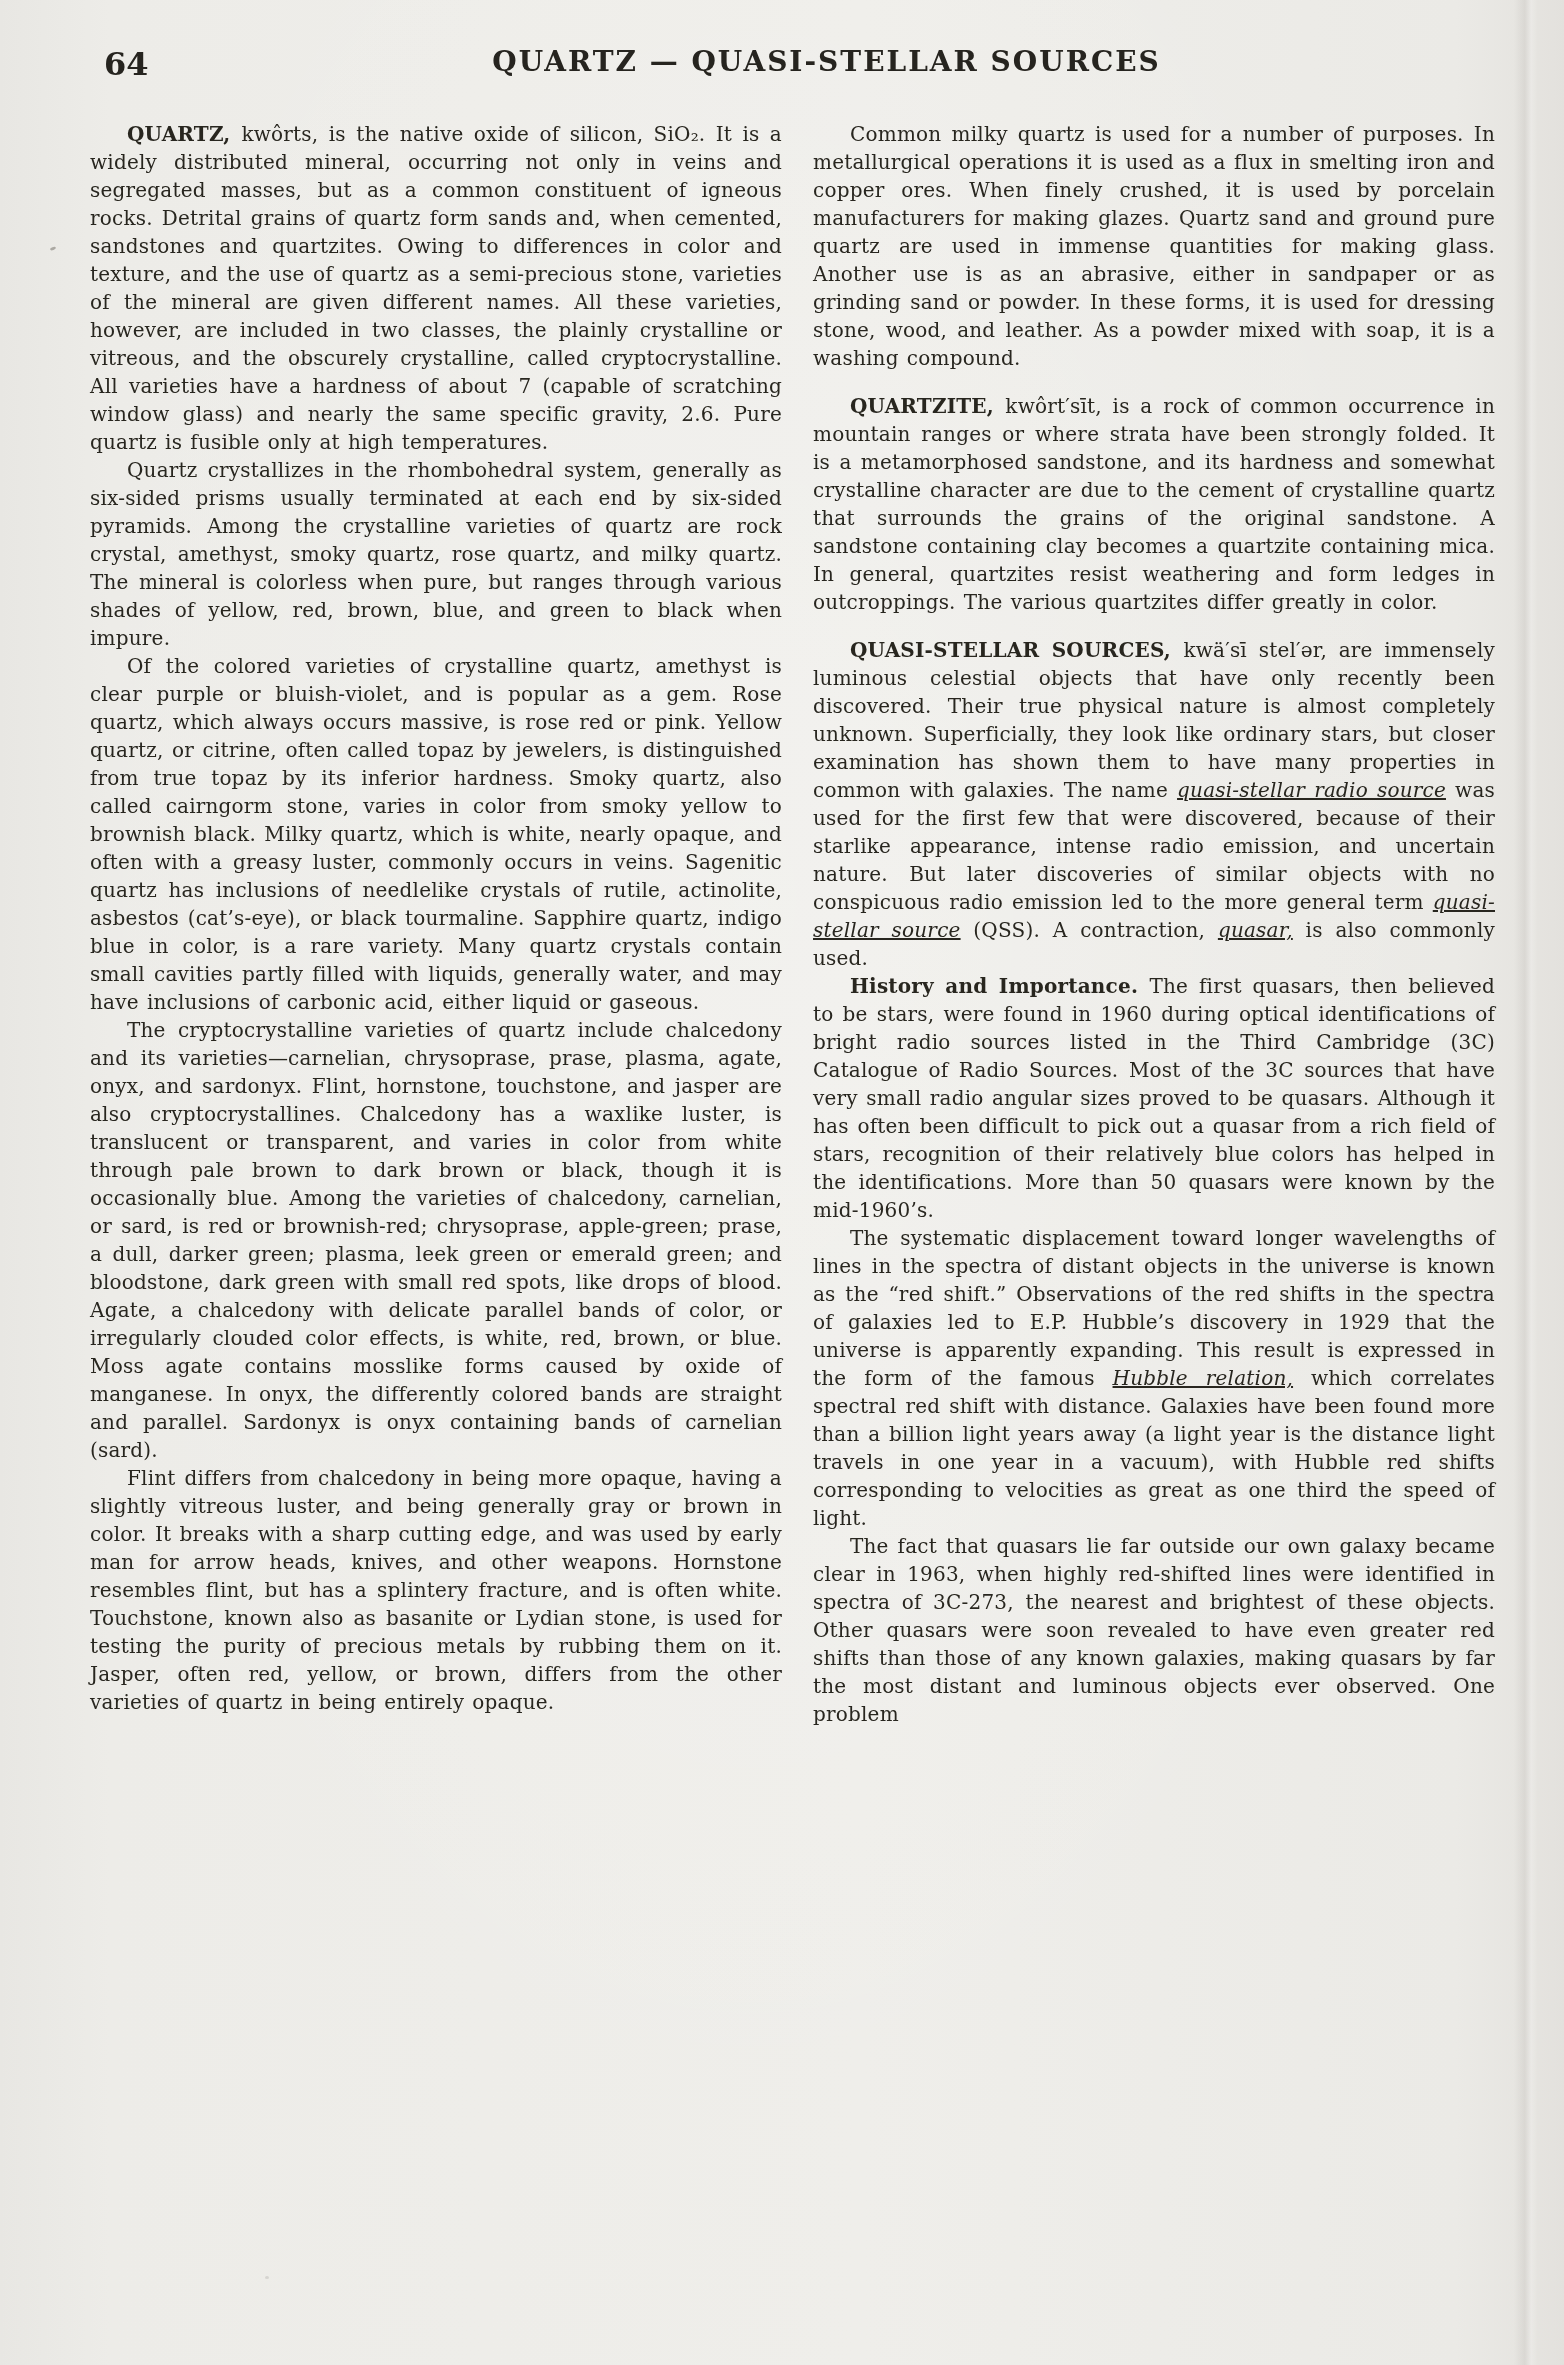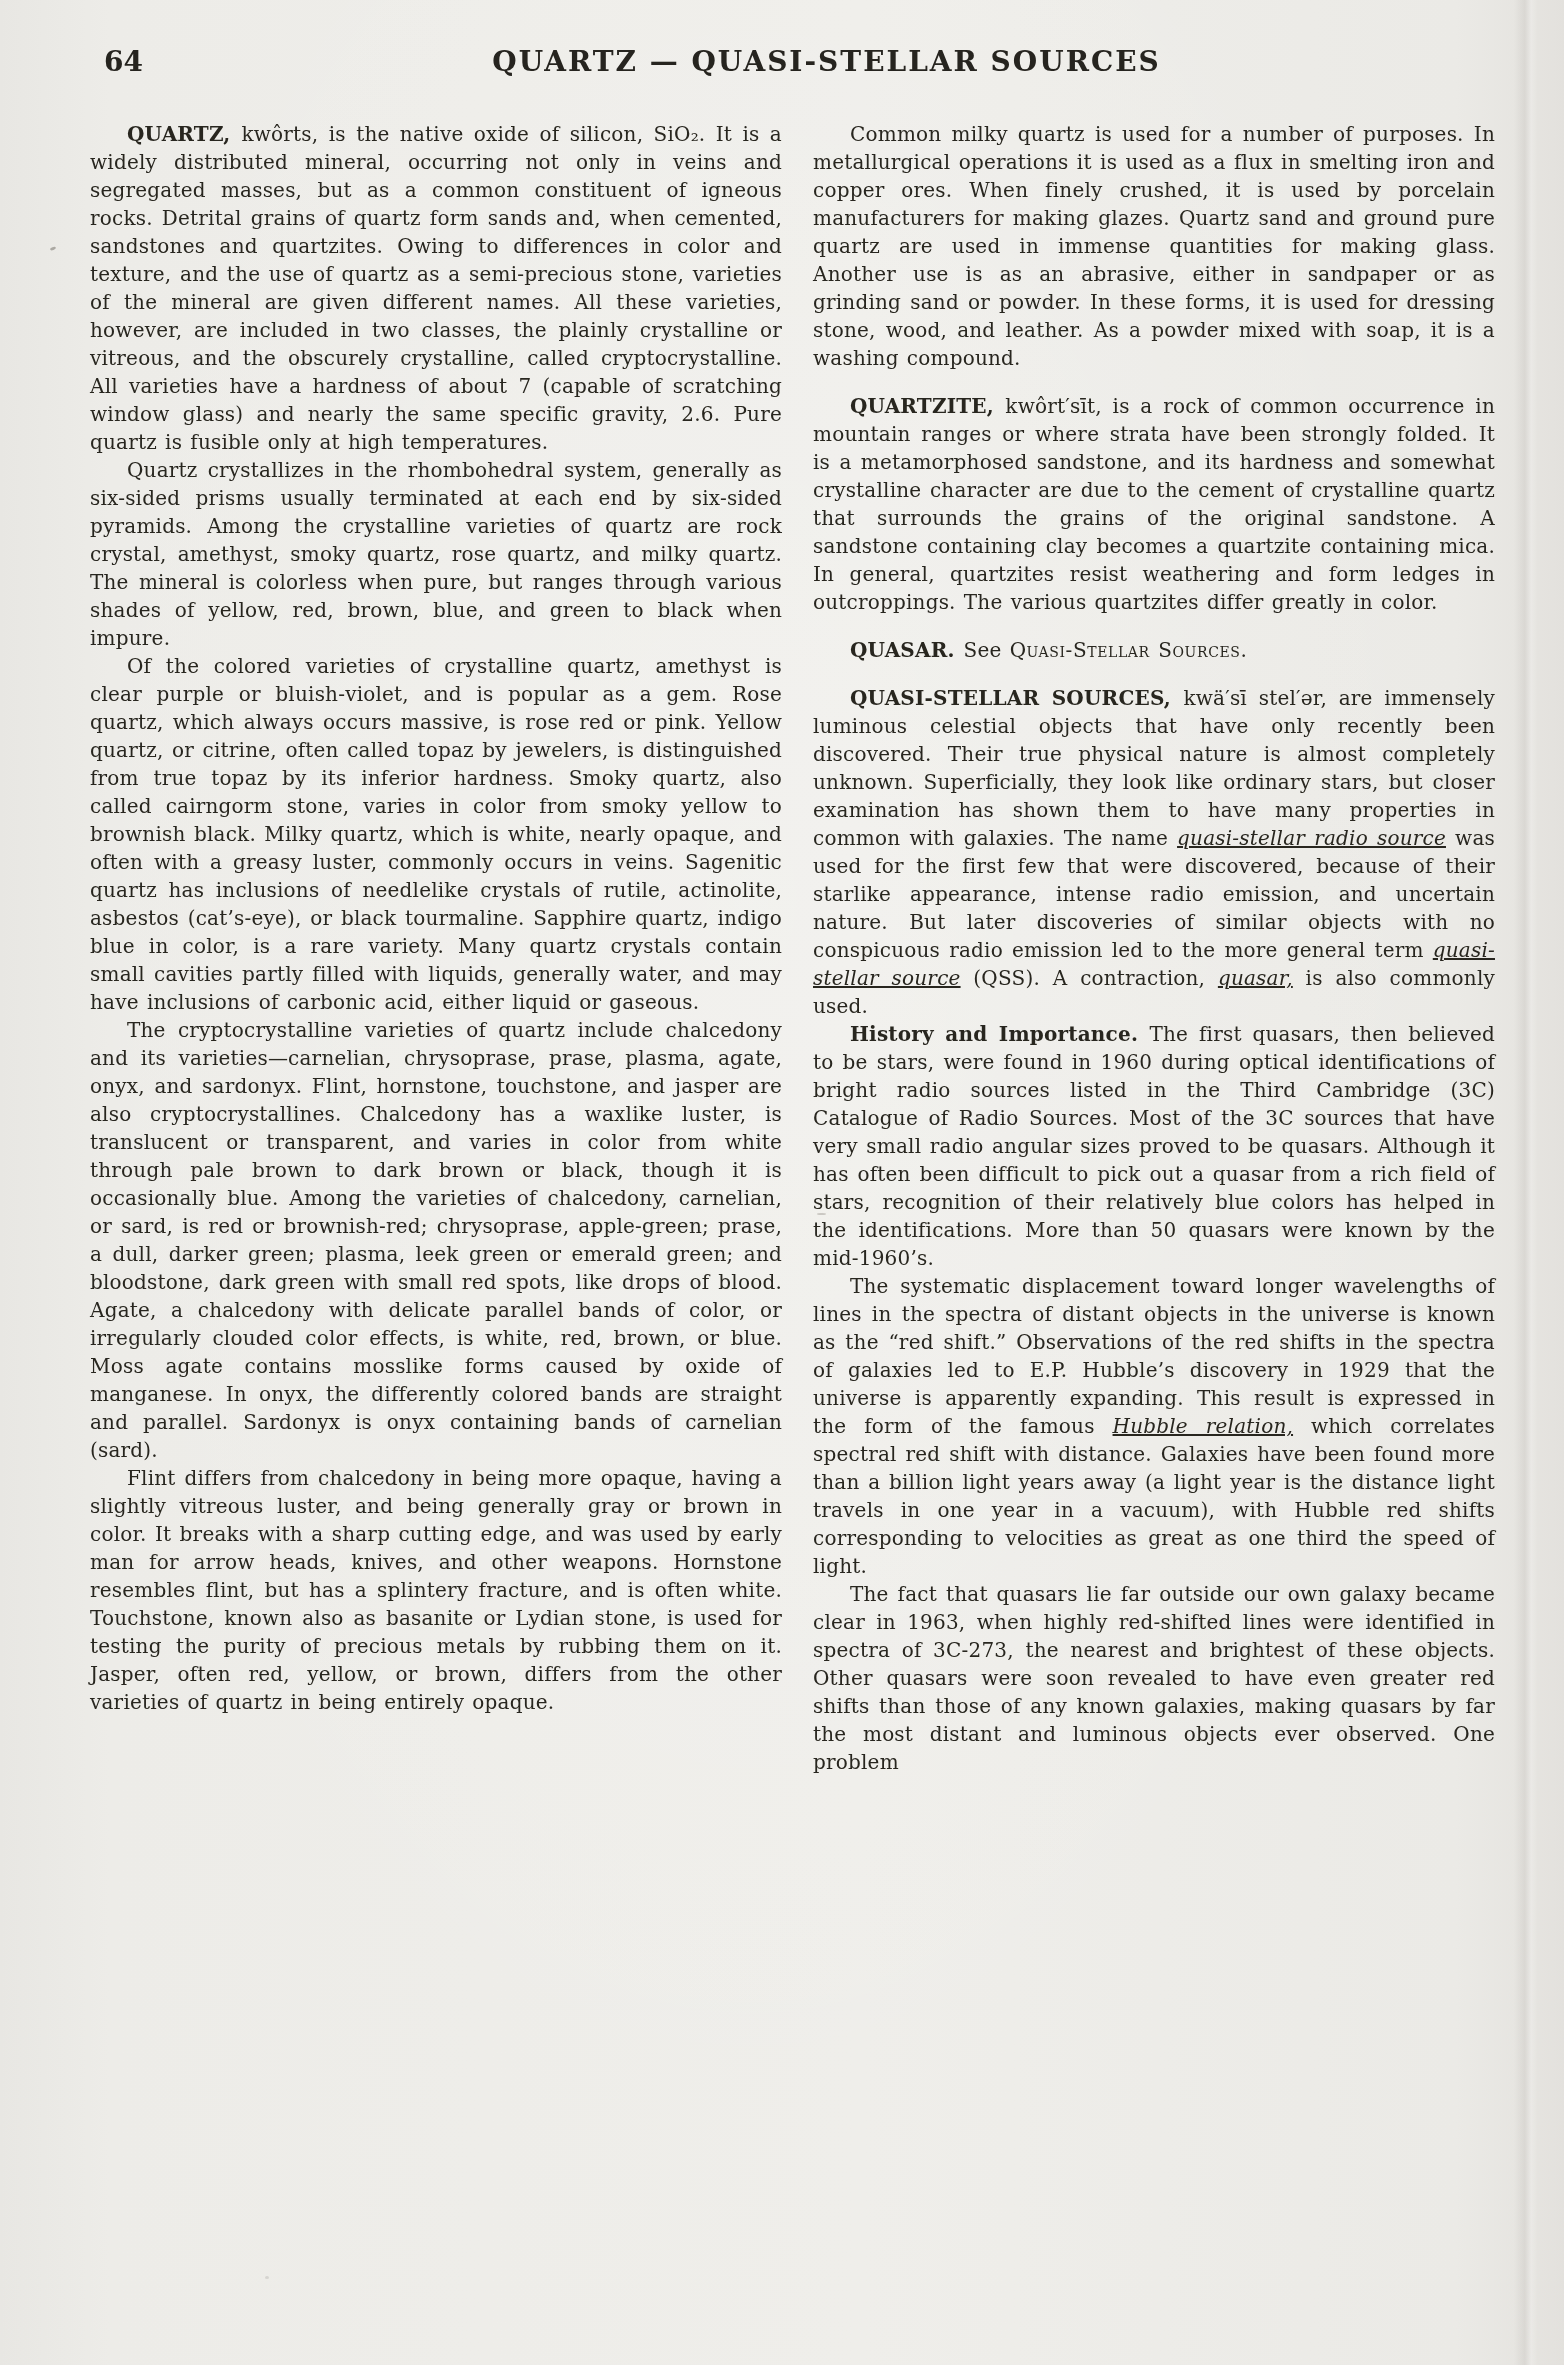--- a/index.html
+++ b/index.html
@@ -15,21 +15,21 @@
     background:
       radial-gradient(ellipse at 48% 38%, rgba(255,255,255,0.22), rgba(255,255,255,0) 62%),
       linear-gradient(90deg, #e8e7e3 0%, #edece8 7%, #efeeea 55%, #ebeae6 93%, #e3e1dd 100%);
   }
   .crease {
     position: absolute; top: 0; right: 27px; width: 24px; height: 100%;
     background: linear-gradient(90deg, rgba(0,0,0,0) 0%, rgba(110,104,96,0.10) 45%, rgba(255,255,255,0.20) 72%, rgba(0,0,0,0) 100%);
   }
   .page-number {
     position: absolute; left: 104px; top: 45px;
-    font-size: 28px; font-weight: bold; color: #26241f;
+    font-size: 32px; font-weight: bold; color: #26241f;
   }
   .running-head {
     position: absolute; left: 0; right: 0; top: 45px;
     text-align: center; transform: translateX(44px);
     font-size: 28px; font-weight: bold; letter-spacing: 2px;
     color: #26241f; white-space: nowrap;
   }
   .column {
     position: absolute; top: 120px;
     color: #28261f;
@@ -66,21 +66,20 @@
       <p class="para"><span class="seg-b">QUARTZ, </span><span class="seg-n">kwôrts, is the native oxide of silicon, SiO₂. It is a widely distributed mineral, occurring not only in veins and segregated masses, but as a common constituent of igneous rocks. Detrital grains of quartz form sands and, when cemented, sandstones and quartzites. Owing to differences in color and texture, and the use of quartz as a semi-precious stone, varieties of the mineral are given different names. All these varieties, however, are included in two classes, the plainly crystalline or vitreous, and the obscurely crystalline, called cryptocrystalline. All varieties have a hardness of about 7 (capable of scratching window glass) and nearly the same specific gravity, 2.6. Pure quartz is fusible only at high temperatures.</span></p>
       <p class="para"><span class="seg-n">Quartz crystallizes in the rhombohedral system, generally as six-sided prisms usually terminated at each end by six-sided pyramids. Among the crystalline varieties of quartz are rock crystal, amethyst, smoky quartz, rose quartz, and milky quartz. The mineral is colorless when pure, but ranges through various shades of yellow, red, brown, blue, and green to black when impure.</span></p>
       <p class="para"><span class="seg-n">Of the colored varieties of crystalline quartz, amethyst is clear purple or bluish-violet, and is popular as a gem. Rose quartz, which always occurs massive, is rose red or pink. Yellow quartz, or citrine, often called topaz by jewelers, is distinguished from true topaz by its inferior hardness. Smoky quartz, also called cairngorm stone, varies in color from smoky yellow to brownish black. Milky quartz, which is white, nearly opaque, and often with a greasy luster, commonly occurs in veins. Sagenitic quartz has inclusions of needlelike crystals of rutile, actinolite, asbestos (cat’s-eye), or black tourmaline. Sapphire quartz, indigo blue in color, is a rare variety. Many quartz crystals contain small cavities partly filled with liquids, generally water, and may have inclusions of carbonic acid, either liquid or gaseous.</span></p>
       <p class="para"><span class="seg-n">The cryptocrystalline varieties of quartz include chalcedony and its varieties—carnelian, chrysoprase, prase, plasma, agate, onyx, and sardonyx. Flint, hornstone, touchstone, and jasper are also cryptocrystallines. Chalcedony has a waxlike luster, is translucent or transparent, and varies in color from white through pale brown to dark brown or black, though it is occasionally blue. Among the varieties of chalcedony, carnelian, or sard, is red or brownish-red; chrysoprase, apple-green; prase, a dull, darker green; plasma, leek green or emerald green; and bloodstone, dark green with small red spots, like drops of blood. Agate, a chalcedony with delicate parallel bands of color, or irregularly clouded color effects, is white, red, brown, or blue. Moss agate contains mosslike forms caused by oxide of manganese. In onyx, the differently colored bands are straight and parallel. Sardonyx is onyx containing bands of carnelian (sard).</span></p>
       <p class="para"><span class="seg-n">Flint differs from chalcedony in being more opaque, having a slightly vitreous luster, and being generally gray or brown in color. It breaks with a sharp cutting edge, and was used by early man for arrow heads, knives, and other weapons. Hornstone resembles flint, but has a splintery fracture, and is often white. Touchstone, known also as basanite or Lydian stone, is used for testing the purity of precious metals by rubbing them on it. Jasper, often red, yellow, or brown, differs from the other varieties of quartz in being entirely opaque.</span></p>
     </div>
 
   <div class="column right">
       <p class="para"><span class="seg-n">Common milky quartz is used for a number of purposes. In metallurgical operations it is used as a flux in smelting iron and copper ores. When finely crushed, it is used by porcelain manufacturers for making glazes. Quartz sand and ground pure quartz are used in immense quantities for making glass. Another use is as an abrasive, either in sandpaper or as grinding sand or powder. In these forms, it is used for dressing stone, wood, and leather. As a powder mixed with soap, it is a washing compound.</span></p>
       <p class="para entry-start"><span class="seg-b">QUARTZITE, </span><span class="seg-n">kwôrt′sīt, is a rock of common occurrence in mountain ranges or where strata have been strongly folded. It is a metamorphosed sandstone, and its hardness and somewhat crystalline character are due to the cement of crystalline quartz that surrounds the grains of the original sandstone. A sandstone containing clay becomes a quartzite containing mica. In general, quartzites resist weathering and form ledges in outcroppings. The various quartzites differ greatly in color.</span></p>
-      <p class="para entry-start"><span class="seg-b">QUASAR. </span><span class="seg-n">See </span><span class="seg-sc">Quasi-Stellar Sources.</span></p>
       <p class="para entry-start"><span class="seg-b">QUASI-STELLAR SOURCES, </span><span class="seg-n">kwä′sī stel′ər, are immensely luminous celestial objects that have only recently been discovered. Their true physical nature is almost completely unknown. Superficially, they look like ordinary stars, but closer examination has shown them to have many properties in common with galaxies. The name </span><span class="seg-i">quasi-stellar radio source</span><span class="seg-n"> was used for the first few that were discovered, because of their starlike appearance, intense radio emission, and uncertain nature. But later discoveries of similar objects with no conspicuous radio emission led to the more general term </span><span class="seg-i">quasi-stellar source</span><span class="seg-n"> (QSS). A contraction, </span><span class="seg-i">quasar,</span><span class="seg-n"> is also commonly used.</span></p>
       <p class="para"><span class="seg-b">History and Importance. </span><span class="seg-n">The first quasars, then believed to be stars, were found in 1960 during optical identifications of bright radio sources listed in the Third Cambridge (3C) Catalogue of Radio Sources. Most of the 3C sources that have very small radio angular sizes proved to be quasars. Although it has often been difficult to pick out a quasar from a rich field of stars, recognition of their relatively blue colors has helped in the identifications. More than 50 quasars were known by the mid-1960’s.</span></p>
       <p class="para"><span class="seg-n">The systematic displacement toward longer wavelengths of lines in the spectra of distant objects in the universe is known as the “red shift.” Observations of the red shifts in the spectra of galaxies led to E.P. Hubble’s discovery in 1929 that the universe is apparently expanding. This result is expressed in the form of the famous </span><span class="seg-i">Hubble relation,</span><span class="seg-n"> which correlates spectral red shift with distance. Galaxies have been found more than a billion light years away (a light year is the distance light travels in one year in a vacuum), with Hubble red shifts corresponding to velocities as great as one third the speed of light.</span></p>
       <p class="para"><span class="seg-n">The fact that quasars lie far outside our own galaxy became clear in 1963, when highly red-shifted lines were identified in spectra of 3C-273, the nearest and brightest of these objects. Other quasars were soon revealed to have even greater red shifts than those of any known galaxies, making quasars by far the most distant and luminous objects ever observed. One problem</span></p>
     </div>
 
   <div class="speck s1"></div>
   <div class="speck s2"></div>
   <div class="speck s3"></div>
 </div>

